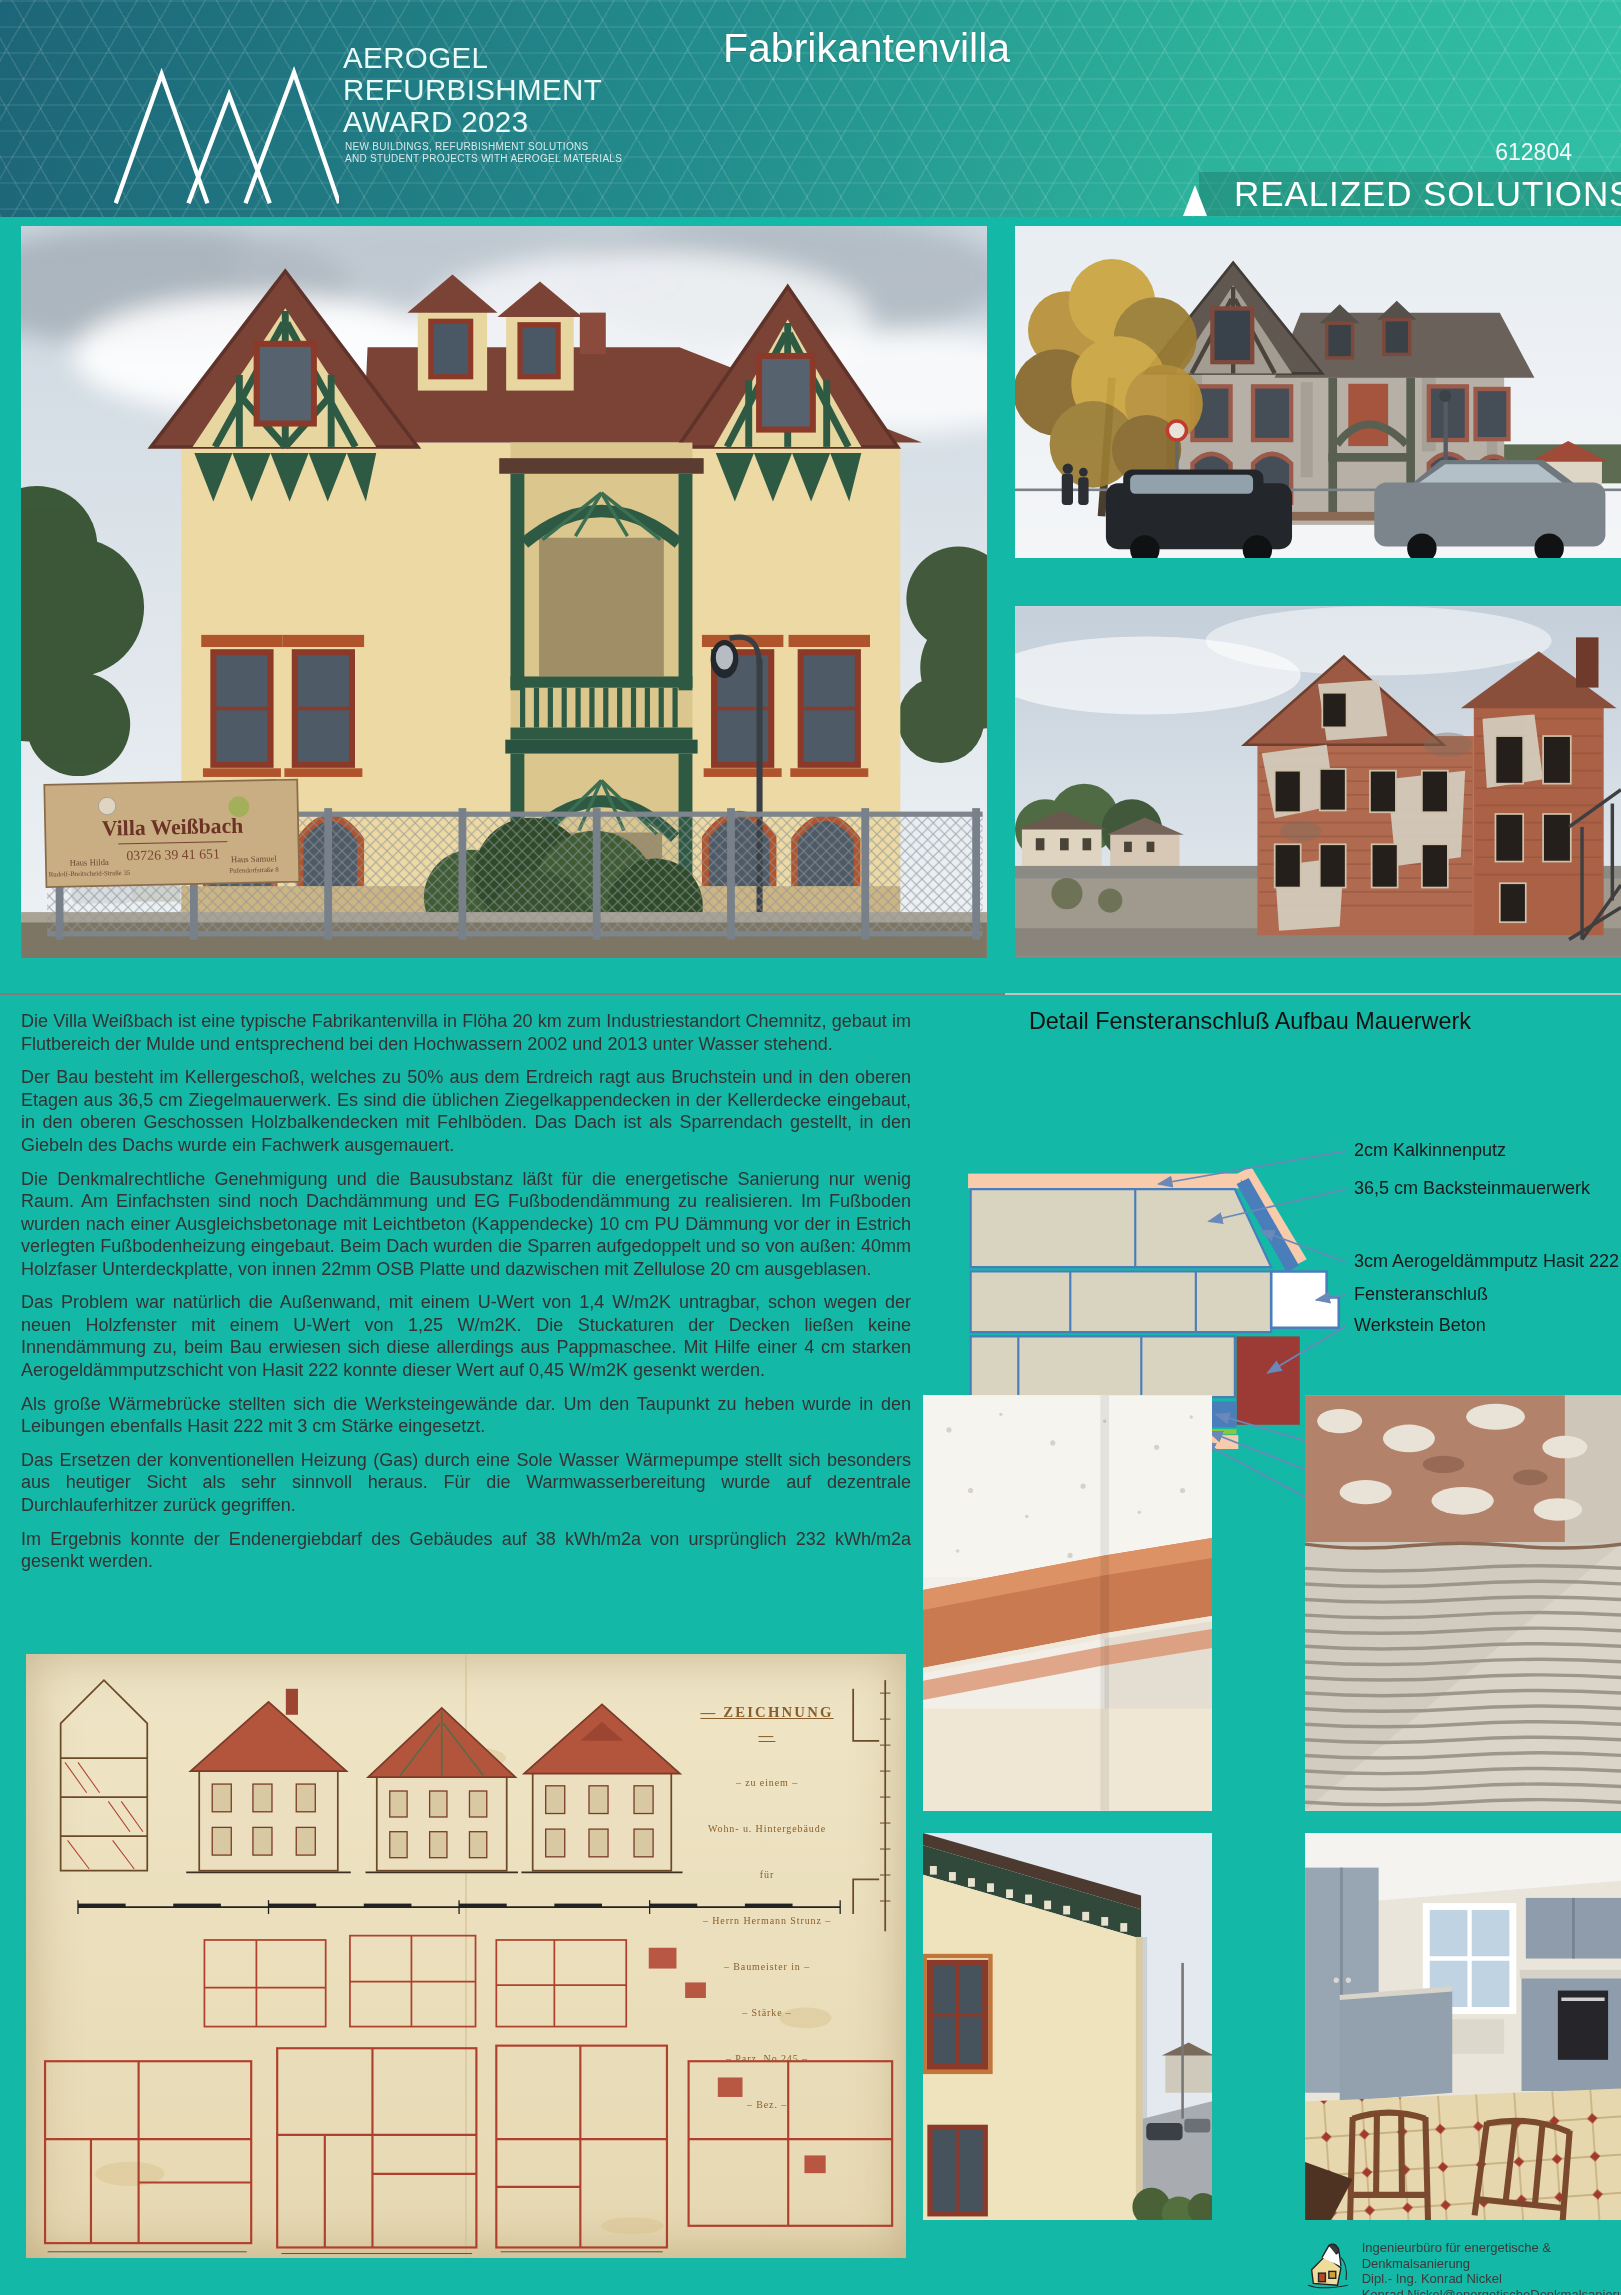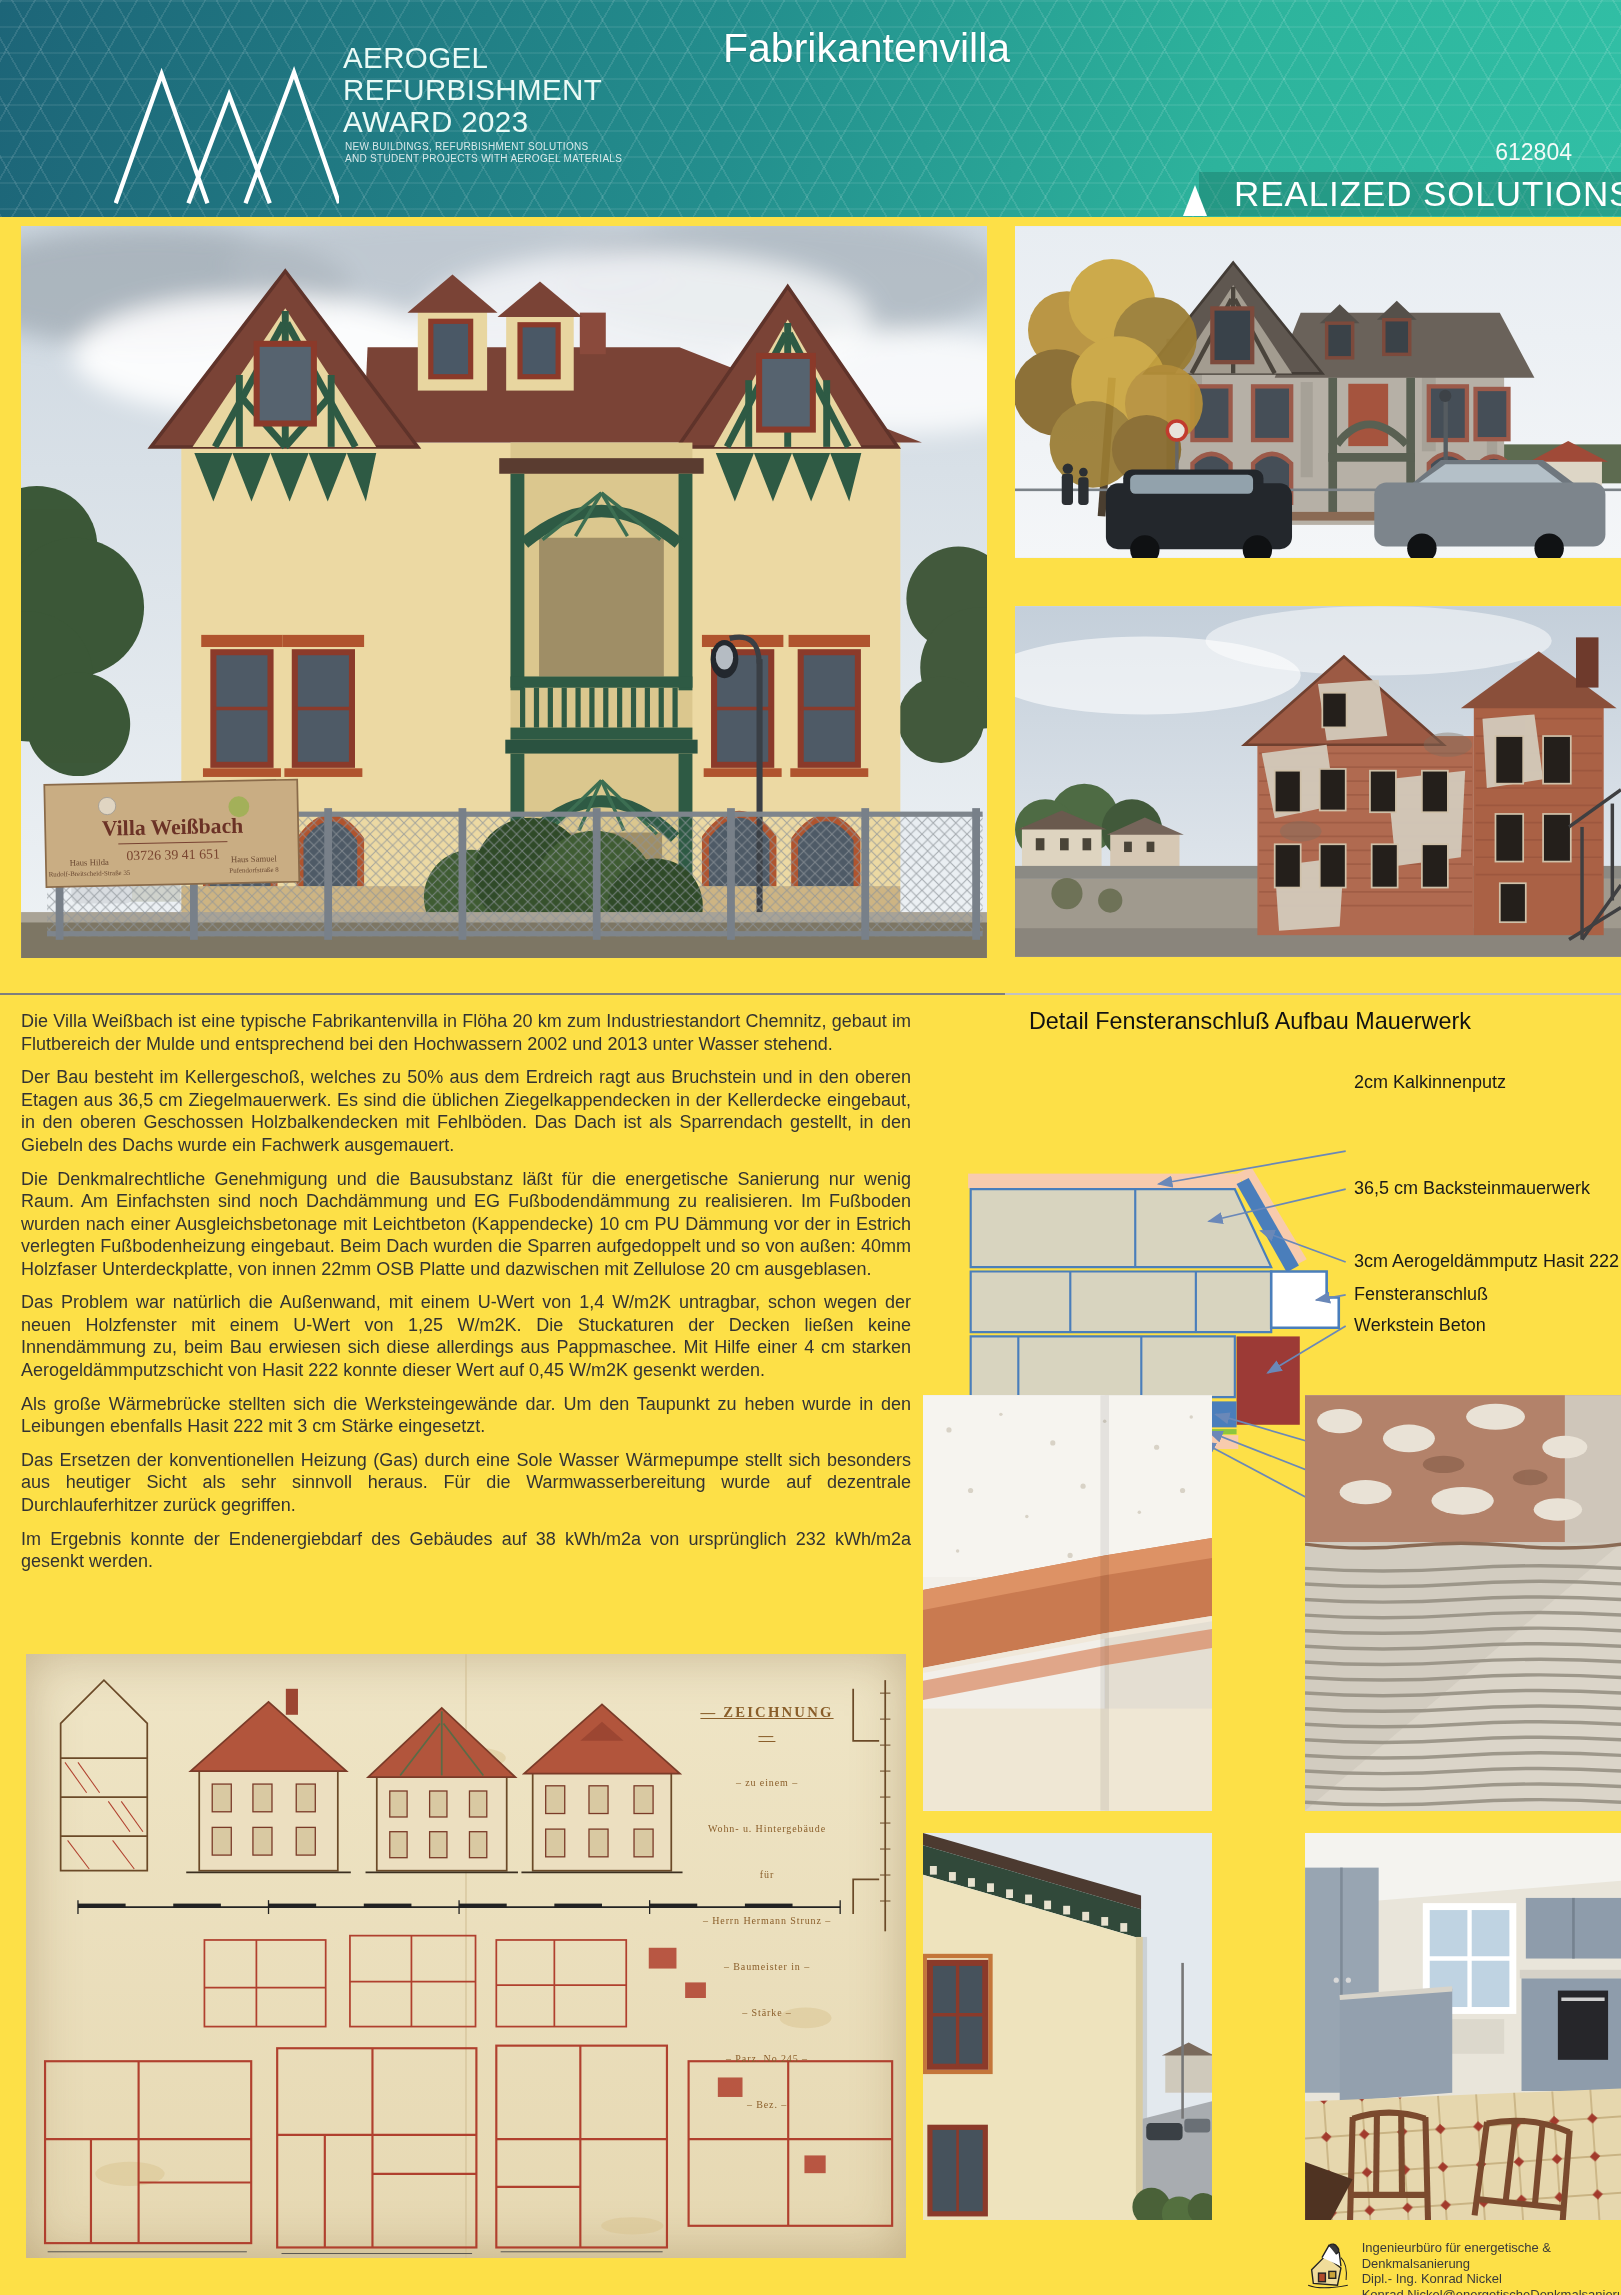--- a/index.html
+++ b/index.html
@@ -1,16 +1,16 @@
 <!DOCTYPE html>
 <html style="font-size:14px"><head>
 <meta charset="utf-8">
 <style>
   html,body{margin:0;padding:0;background:#888;}
-  #poster{position:relative;width:1622px;height:2295px;background:#fde047;
+  #poster{position:relative;width:1622px;height:2295px;background:#14b8a6;
     font-family:"Liberation Sans",sans-serif;overflow:hidden;}
   
   #header{position:absolute;left:0;top:0;width:1622px;height:217px;
     background:
       repeating-linear-gradient(60deg, rgba(255,255,255,.10) 0 1.7px, rgba(255,255,255,0) 1.7px 29.5px),
       repeating-linear-gradient(120deg, rgba(255,255,255,.10) 0 1.7px, rgba(255,255,255,0) 1.7px 29.5px),
       repeating-linear-gradient(180deg, rgba(255,255,255,.07) 0 1.7px, rgba(255,255,255,0) 1.7px 26px),
       linear-gradient(100deg,#1d6578 0%,#238e8d 45%,#2db39c 75%,#31bfa5 100%);}
   #logo-zigzag{position:absolute;left:114px;top:62px;}
   #award-text{position:absolute;left:343px;top:42px;color:#eafaf6;line-height:32px;
@@ -40,21 +40,21 @@
   #divider-dark{position:absolute;left:0;top:993px;width:1005px;height:1.7px;background:#7e7e7e;}
   #divider-light{position:absolute;left:1005px;top:993px;width:617px;height:1.7px;background:#c2c2c2;}
   
   #article{position:absolute;left:21px;top:1010px;width:890px;color:#333;}
   #article p{margin:0 0 11.3px 0;font-size:18px;line-height:22.5px;text-align:justify;}
   
   #diagram-title{position:absolute;left:921px;top:1008px;width:658px;text-align:center;
     font-size:23.4px;color:#111;}
   #diagram-svg{position:absolute;left:949px;top:1087px;}
   .dlabel{position:absolute;left:1354px;font-size:18px;color:#1a1a1a;white-space:nowrap;}
-  .dl1{top:1072px}.dl2{top:1178px}.dl3{top:1251px}.dl4{top:1284px}
+  .dl1{top:1140px}.dl2{top:1178px}.dl3{top:1251px}.dl4{top:1284px}
   .dl5{top:1315px}.dl6{top:1441px}.dl7{top:1474px}.dl8{top:1507px}
   
   #drawing{position:absolute;left:26px;top:1654px;width:880px;height:604px;
     background:linear-gradient(180deg,#efe5c6,#e6d8b2);box-shadow:inset 0 0 52px rgba(120,90,40,.35);}
   #drawing svg{position:absolute;left:0;top:0;}
   #dw-title{position:absolute;left:665px;top:19px;width:152px;text-align:center;
     color:#8a5e2a;font-family:"Liberation Serif",serif;}
   #dw-title div{font-size:10px;line-height:18px;letter-spacing:0.9px;margin-top:28px;}
   #dw-title div:first-child{font-size:14.7px;font-weight:bold;letter-spacing:2.2px;
     text-decoration:underline;line-height:22.5px;}

